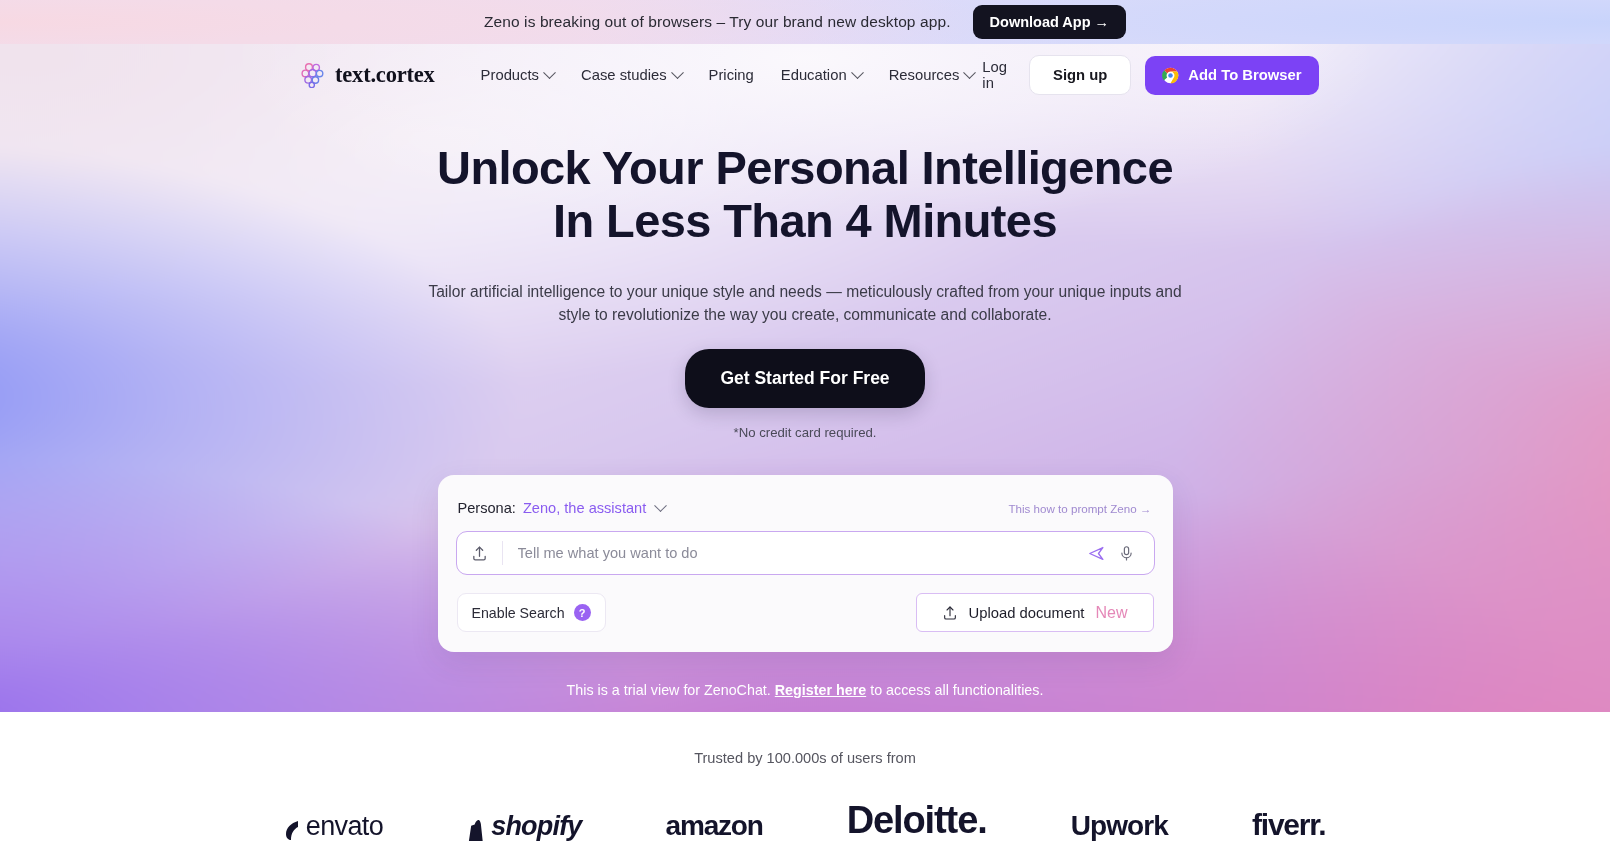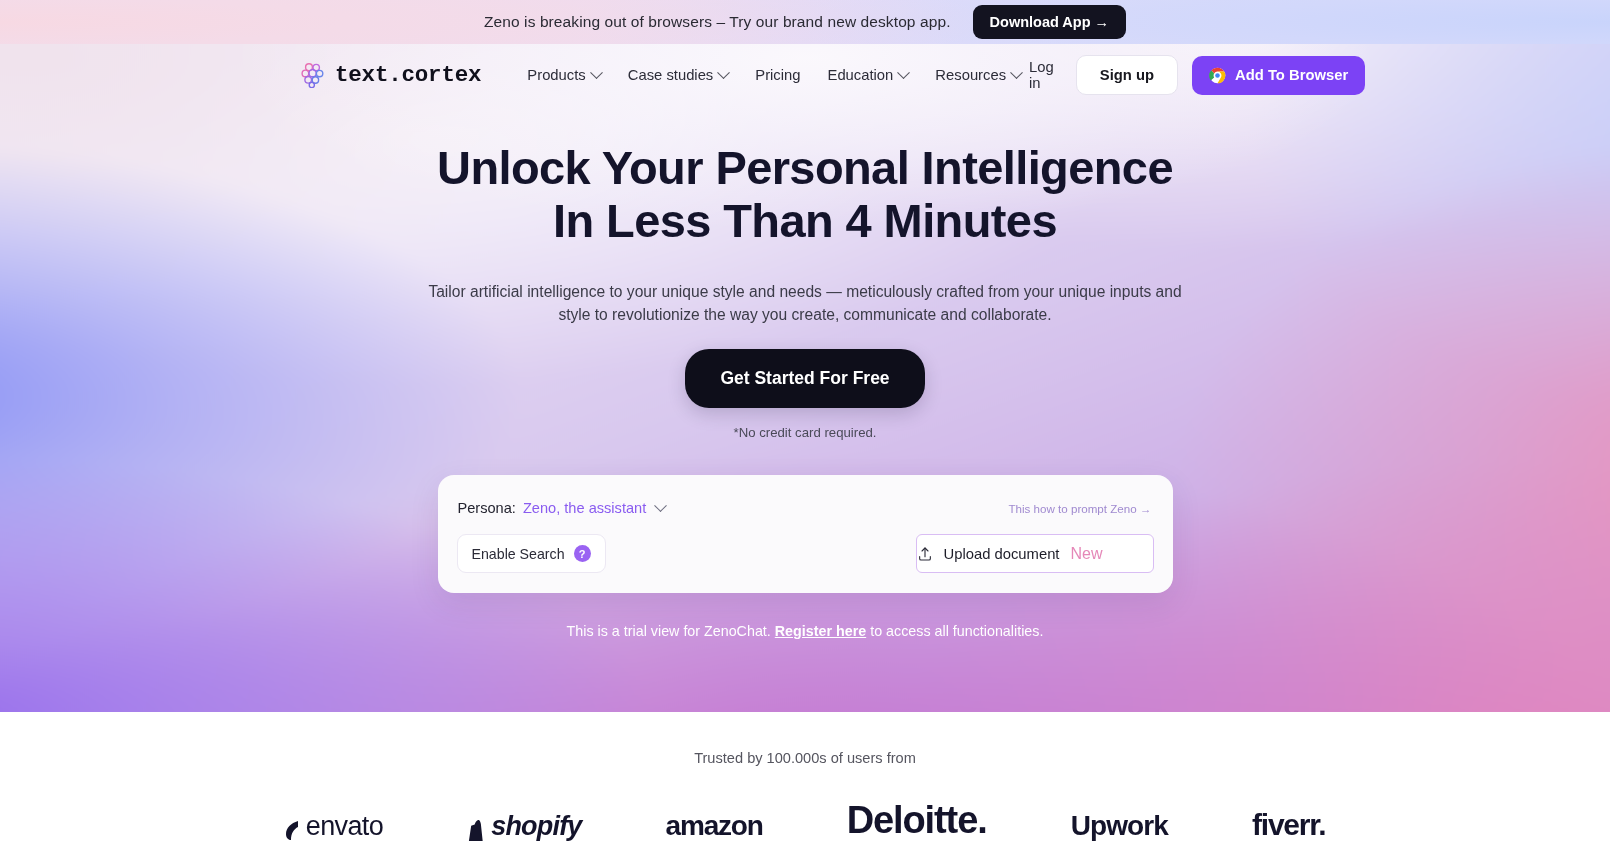--- a/index.html
+++ b/index.html
@@ -80,21 +80,21 @@
     gap: 0;
     padding: 0 30px;
   }
   .nav-inner {
     display: flex; align-items: center; width: 100%;
     max-width: 1010px;
   }
   .logo { display: flex; align-items: center; gap: 9px; cursor: pointer; }
   .logo-mark { width: 26px; height: 26px; display: block; }
   .logo-text {
-    font-family: Liberation Mono, monospace;
+    font-family: Liberation Serif, serif;
     font-size: 22.5px; font-weight: 700; color: #10101c;
     letter-spacing: -.2px;
   }
   .nav-links { display: flex; align-items: center; gap: 27px; margin-left: 46px; }
   .nav-link {
     font-size: 14.8px; color: #2c2c38;
     display: inline-flex; align-items: center; gap: 6px;
     cursor: pointer; white-space: nowrap;
   }
   .chev {
@@ -204,21 +204,21 @@
   .q-badge {
     width: 17px; height: 17px; border-radius: 50%;
     background: #9a63f2; color: #ffffff;
     font-size: 11px; font-weight: 700;
     display: inline-flex; align-items: center; justify-content: center;
   }
   .upload-doc {
     margin-left: auto;
     background: #ffffff; border: 1px solid #d9bdf4; border-radius: 6px;
     width: 238px; height: 39px;
-    display: inline-flex; align-items: center; justify-content: flex-start; gap: 11px;
+    display: inline-flex; align-items: center; justify-content: center; gap: 11px;
     font-size: 14.8px; color: #1d1d29; font-weight: 500; cursor: pointer;
   }
   .new-tag { color: #e588b8; font-size: 16px; font-weight: 400; }
 
   
   .trial {
     position: relative; z-index: 3;
     margin-top: 30px;
     text-align: center;
     font-size: 14.3px; color: #ffffff;
@@ -334,20 +334,42 @@
 
       
       <div class="chat-card">
         <div class="chat-top">
           <span class="persona-label">Persona:</span>
           <span class="persona-value">Zeno, the assistant</span>
           <i class="persona-chev"></i>
           <span class="prompt-link">This how to prompt Zeno →</span>
         </div>
 
+        <div class="input-row">
+          <span class="upload-icon-box">
+            <svg width="17" height="17" viewBox="0 0 24 24" fill="none" stroke="#5c5c6b" stroke-width="1.8" stroke-linecap="round" stroke-linejoin="round">
+              <path d="M4 16v3a2 2 0 0 0 2 2h12a2 2 0 0 0 2-2v-3"></path>
+              <path d="M12 3v13"></path>
+                <path d="M7.5 7.5L12 3l4.5 4.5"></path>
+            </svg>
+          </span>
+          <input class="input-text" type="text" placeholder="Tell me what you want to do" style="">
+          <span class="icon-btn">
+            <svg width="19" height="19" viewBox="0 0 24 24" fill="none" stroke="#9b6ef0" stroke-width="1.7" stroke-linejoin="round">
+              <path d="M3.5 12l16.5-7.5L14.5 12l5.5 7.5z"></path>
+            </svg>
+          </span>
+          <span class="icon-btn">
+            <svg width="17" height="17" viewBox="0 0 24 24" fill="none" stroke="#6b6b7a" stroke-width="1.7" stroke-linecap="round">
+              <rect x="9" y="2.5" width="6" height="11" rx="3"></rect>
+              <path d="M5.5 11.5a6.5 6.5 0 0 0 13 0"></path>
+                <path d="M12 18v3.2"></path>
+            </svg>
+          </span>
+        </div>
 
         <div class="chat-bottom">
           <span class="enable-search">
             <span>Enable Search</span>
             <span class="q-badge">?</span>
           </span>
           <span class="upload-doc">
             <svg width="16" height="16" viewBox="0 0 24 24" fill="none" stroke="#2b2b38" stroke-width="1.7" stroke-linecap="round" stroke-linejoin="round">
               <path d="M4 16v3a2 2 0 0 0 2 2h12a2 2 0 0 0 2-2v-3"></path>
               <path d="M12 3v13"></path>

